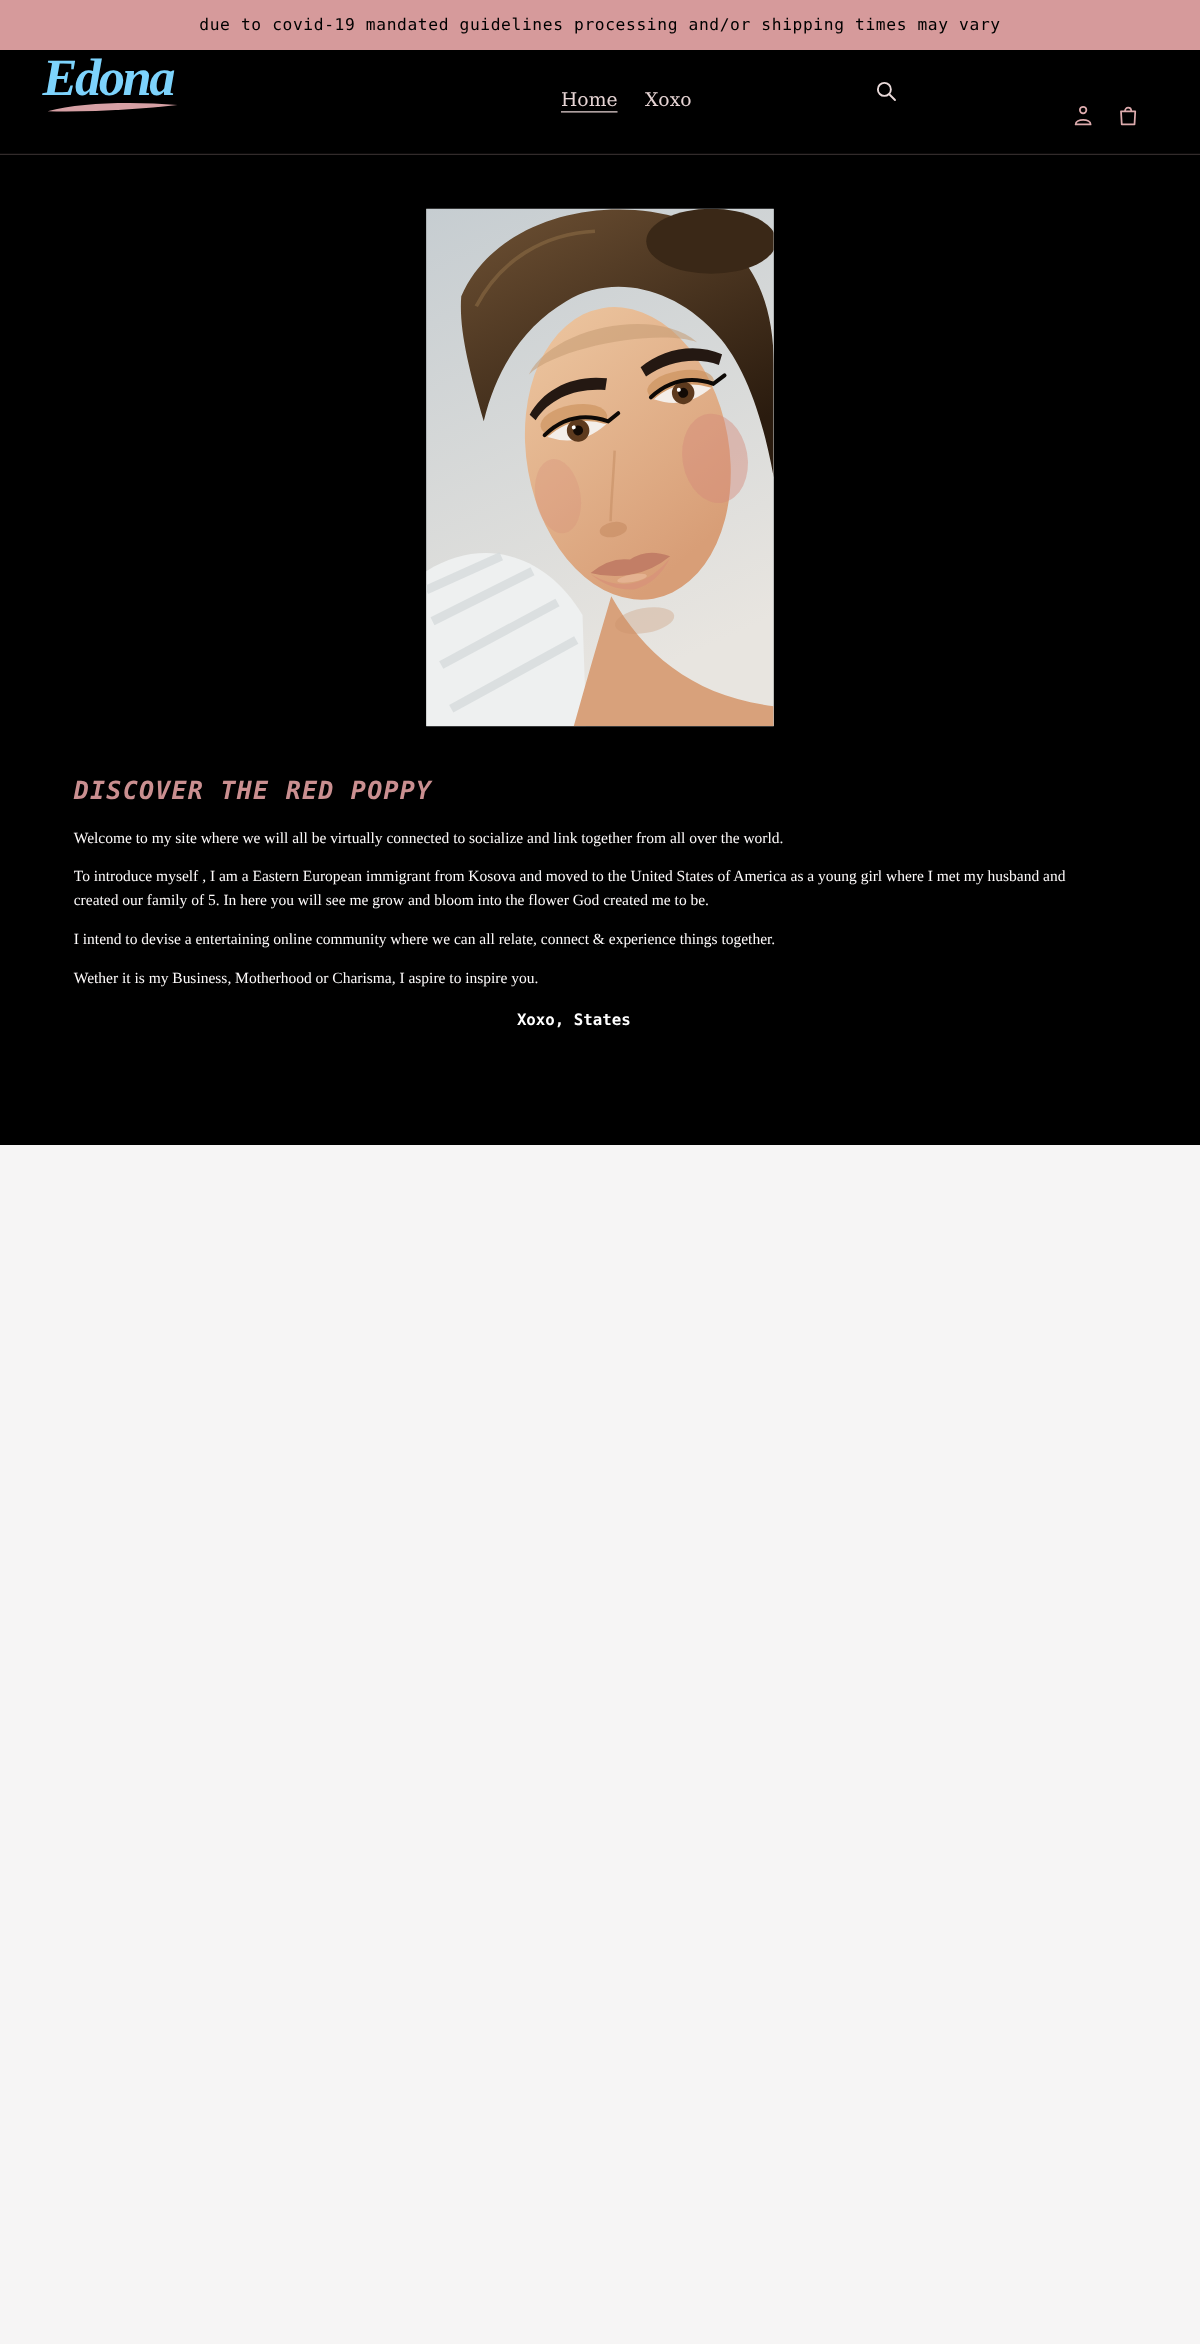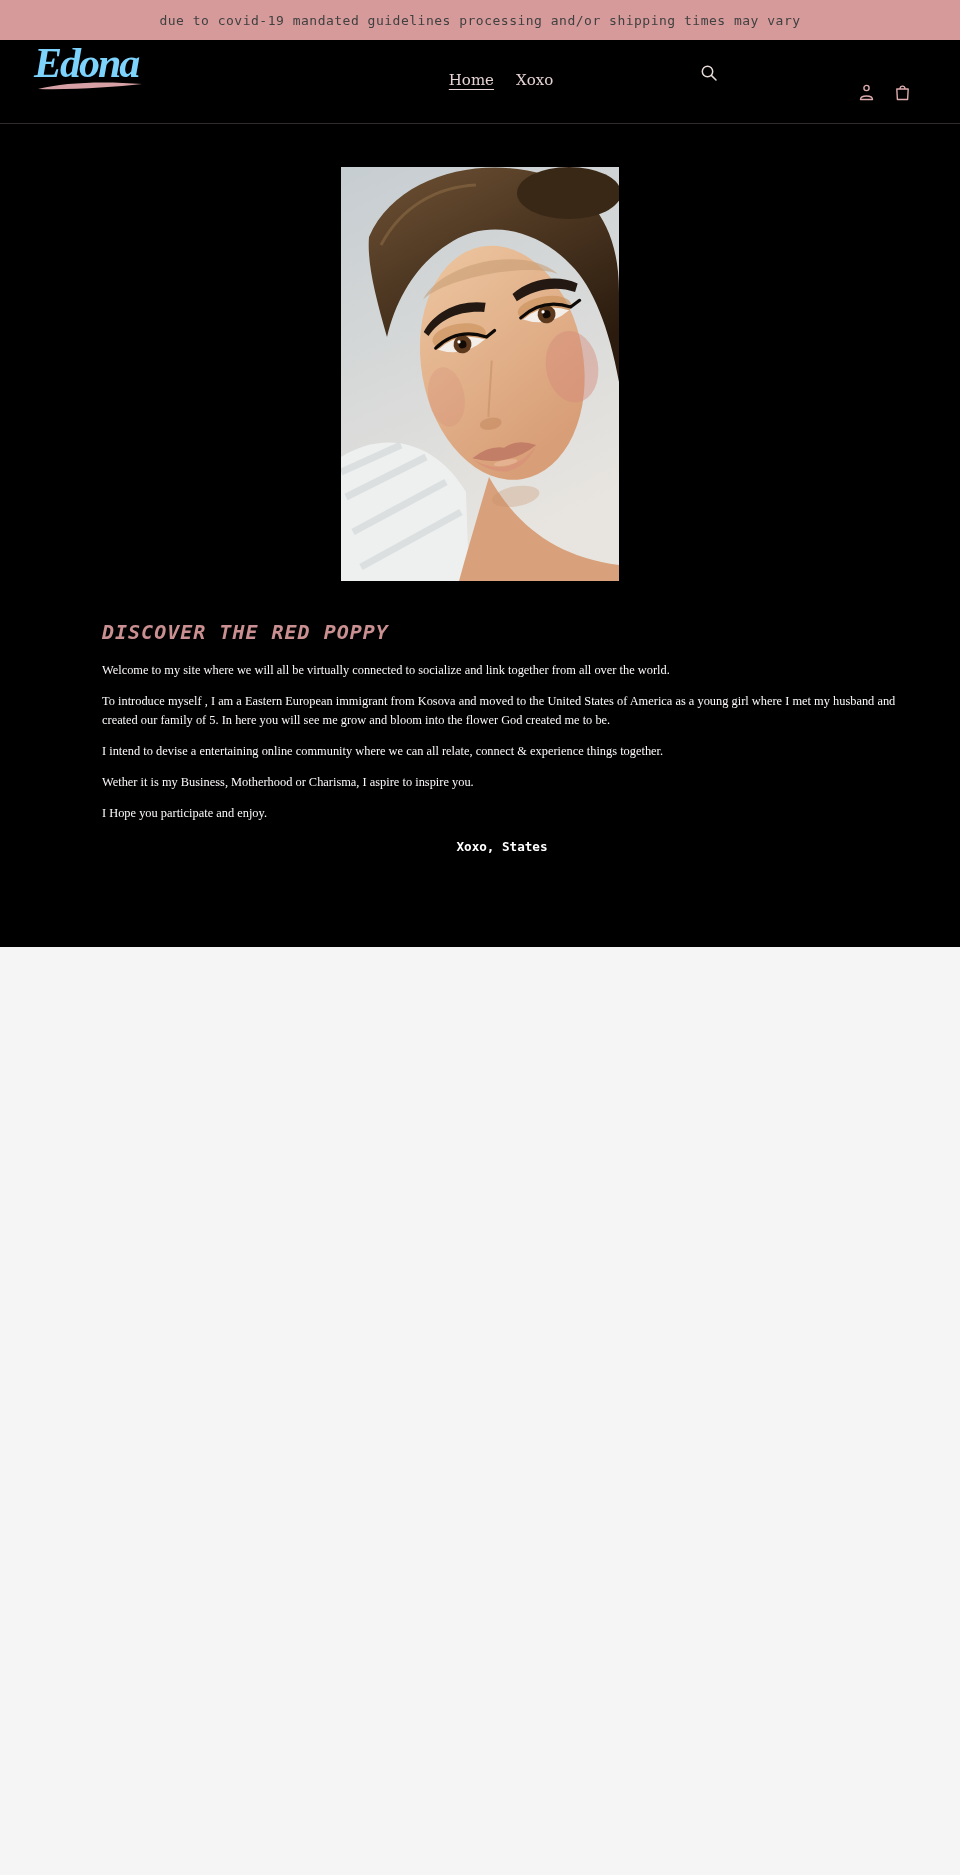--- a/index.html
+++ b/index.html
@@ -10,21 +10,21 @@
     -webkit-font-smoothing:antialiased;
     overflow:hidden;
   }
   .page{width:960px;height:1875px;position:relative;}
 
   
   .announcement{
     height:40px;background:#d69a9b;display:flex;align-items:center;justify-content:center;
   }
   .announcement span{
-    color:#404040;font-size:13px;letter-spacing:.5px;
+    color:#000000;font-size:13px;letter-spacing:.5px;
   }
 
   
   .site-header{
     height:83px;background:#000;position:relative;border-bottom:1px solid #322b2b;
   }
   .logo{
     position:absolute;left:34px;top:2px;text-decoration:none;display:block;line-height:1;
   }
   .logo-text{
@@ -48,21 +48,21 @@
   .icon-search{right:242px;top:24px;}
   .icon-account{right:86px;top:44px;}
   .icon-cart{right:50px;top:44px;}
 
   
   .black-zone{background:#000;padding-bottom:93px;}
   .hero{padding-top:43px;display:flex;justify-content:center;}
   .hero-frame{width:278px;height:414px;overflow:hidden;background:#cdd3d5;}
   .hero-frame svg{display:block;}
 
-  .about{width:800px;margin-left:102px;padding-top:37px;}
+  .about{width:800px;margin-left:59px;padding-top:37px;}
   .about h2{
     margin:0 0 15px 0;font-family:"DejaVu Sans Mono", monospace;
     font-size:20px;line-height:28px;font-weight:700;font-style:italic;
     color:#ca8f90;letter-spacing:1px;
   }
   .about p{
     margin:0 0 12px 0;font-size:12.4px;line-height:19px;color:#fdfafa;font-family:Liberation Serif, serif;
   }
   .signature{
     margin-top:16px;text-align:center;font-weight:700;font-size:12.6px;color:#ffffff;
@@ -191,21 +191,20 @@
         </svg>
       </div>
     </div>
 
     <section class="about">
       <h2>DISCOVER THE RED POPPY</h2>
       <p>Welcome to my site where we will all be virtually connected to socialize and link together from all over the world.</p>
       <p>To introduce myself , I am a Eastern European immigrant from Kosova and moved to the United States of America as a young girl where I met my husband and created our family of 5. In here you will see me grow and bloom into the flower God created me to be.</p>
       <p>I intend to devise a entertaining online community where we can all relate, connect &amp; experience things together.</p>
       <p>Wether it is my Business, Motherhood or Charisma, I aspire to inspire you.</p>
-      <p>I Hope you participate and enjoy.</p>
       <div class="signature">Xoxo, States</div>
     </section>
   </div>
 
 
   <div class="bottom-zone"></div>
 
 </div>
 
 </body></html>

